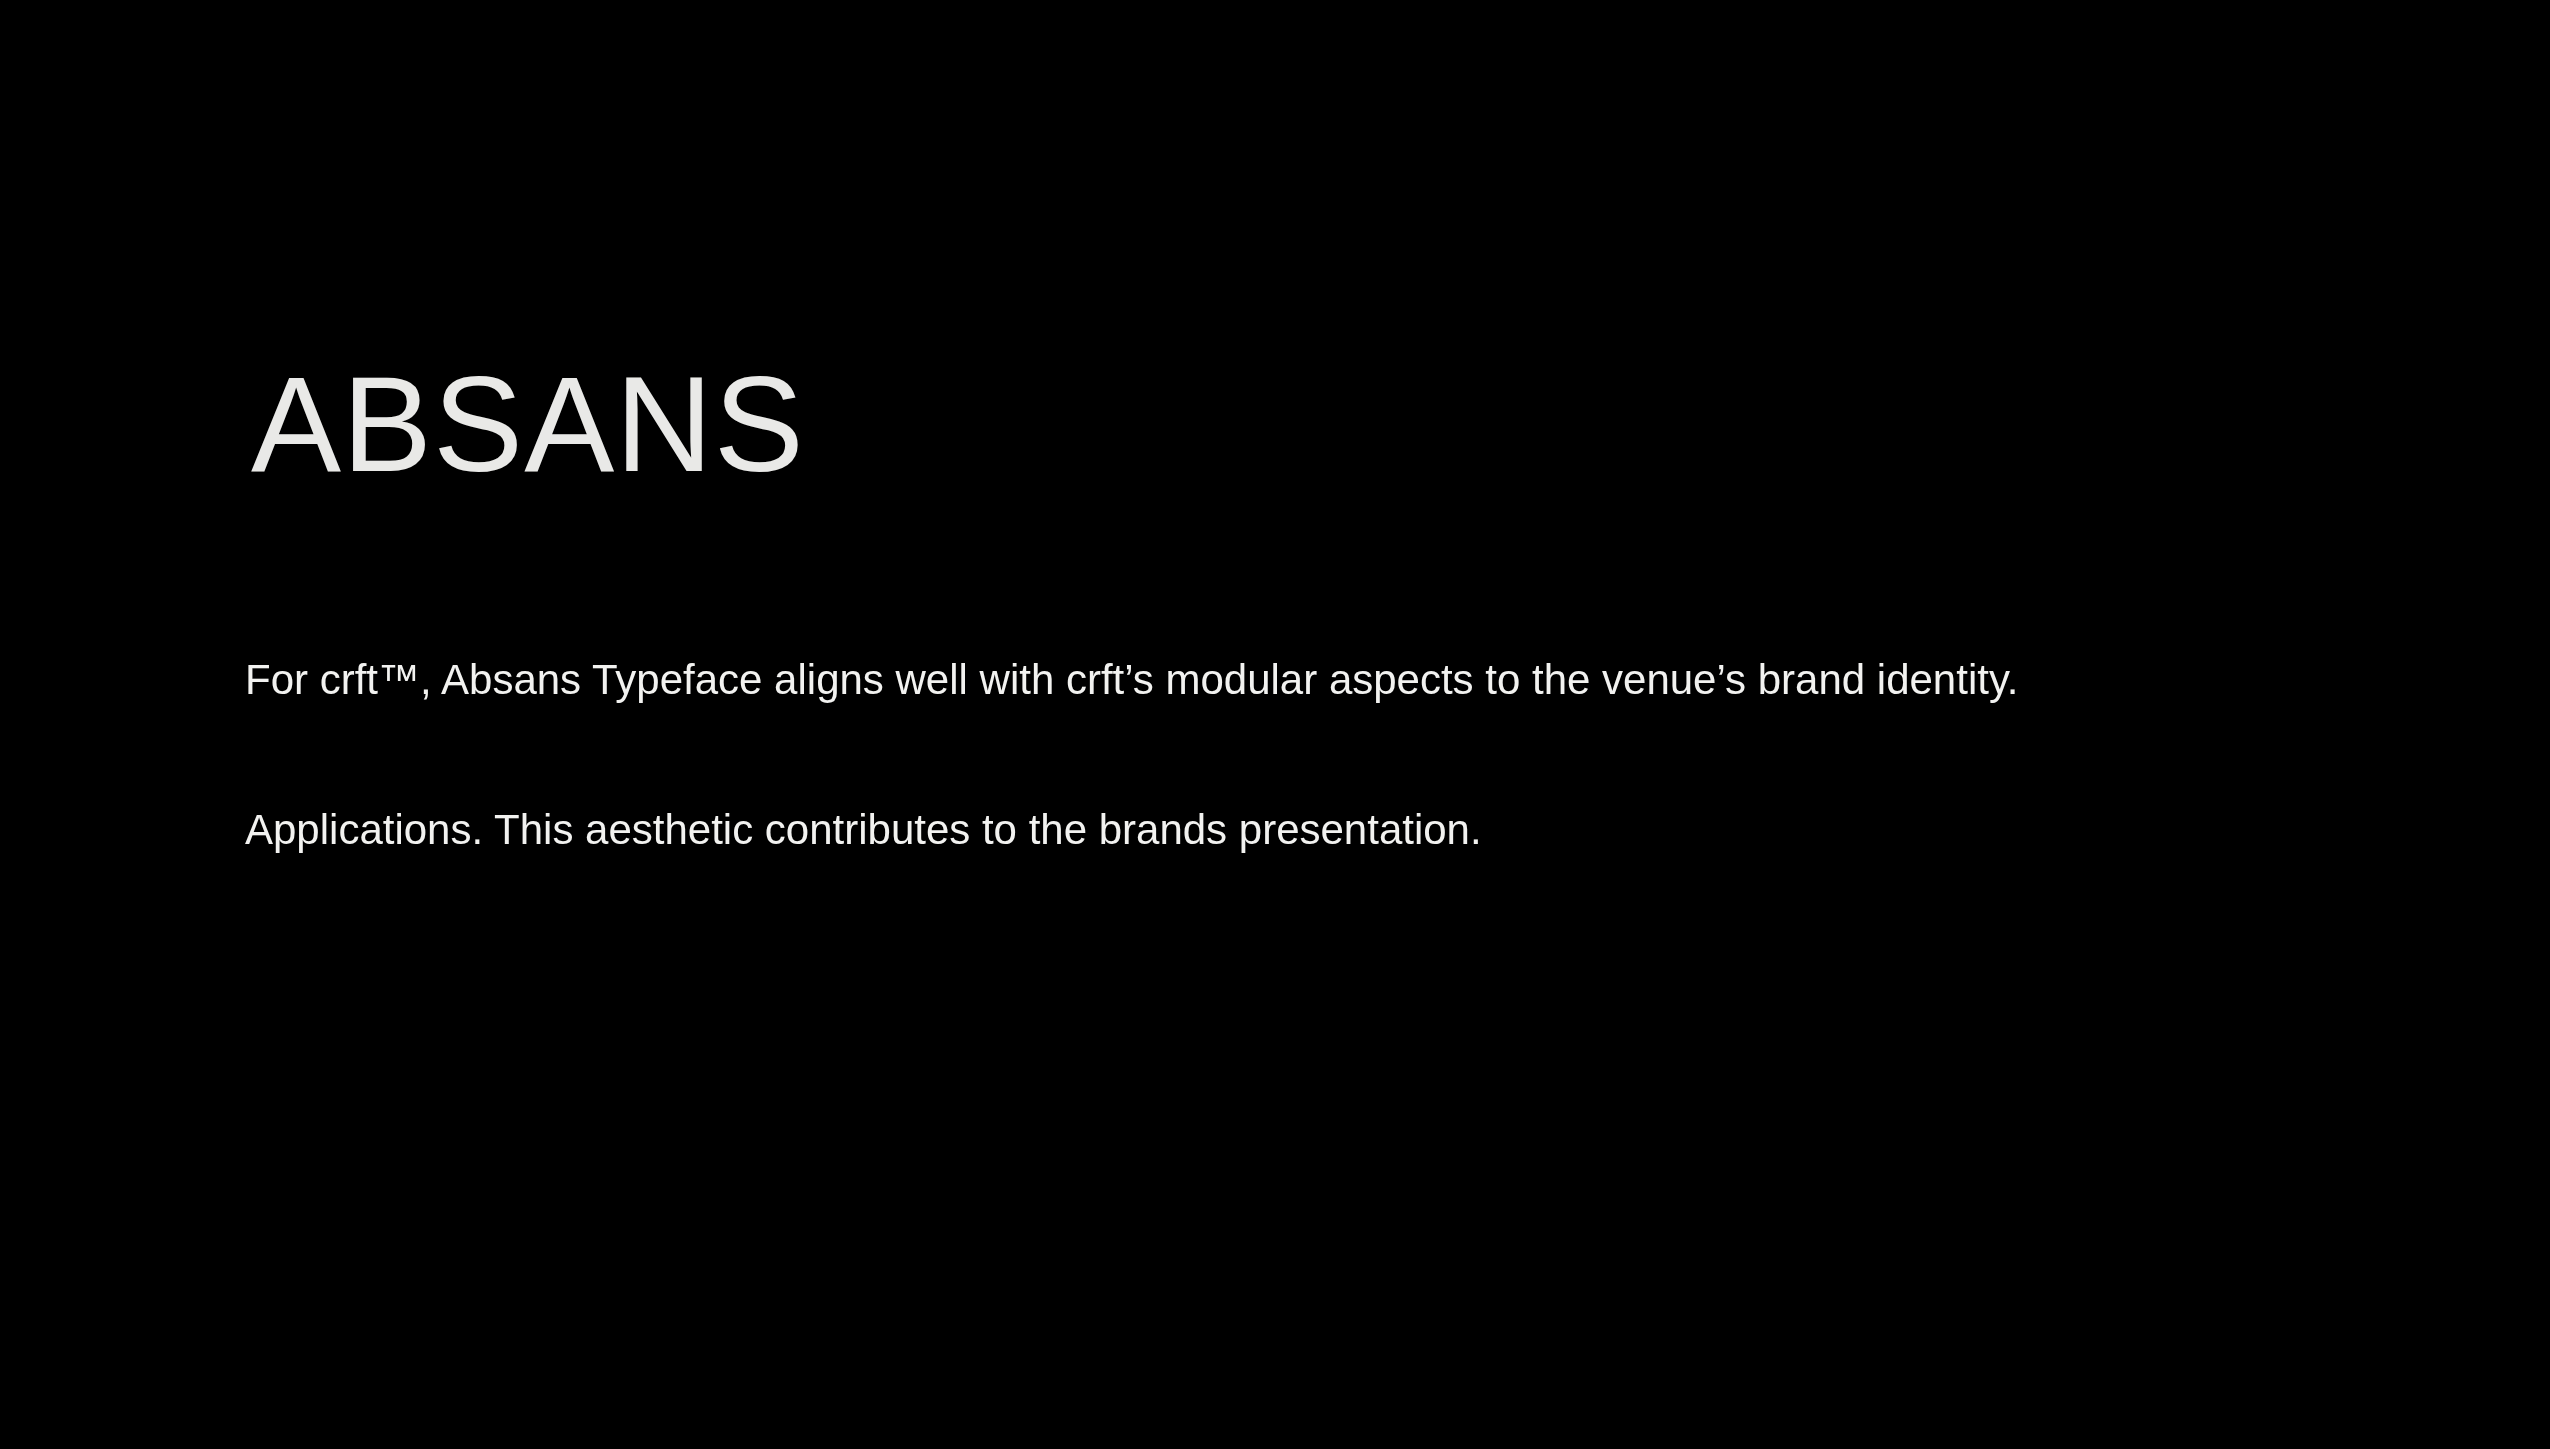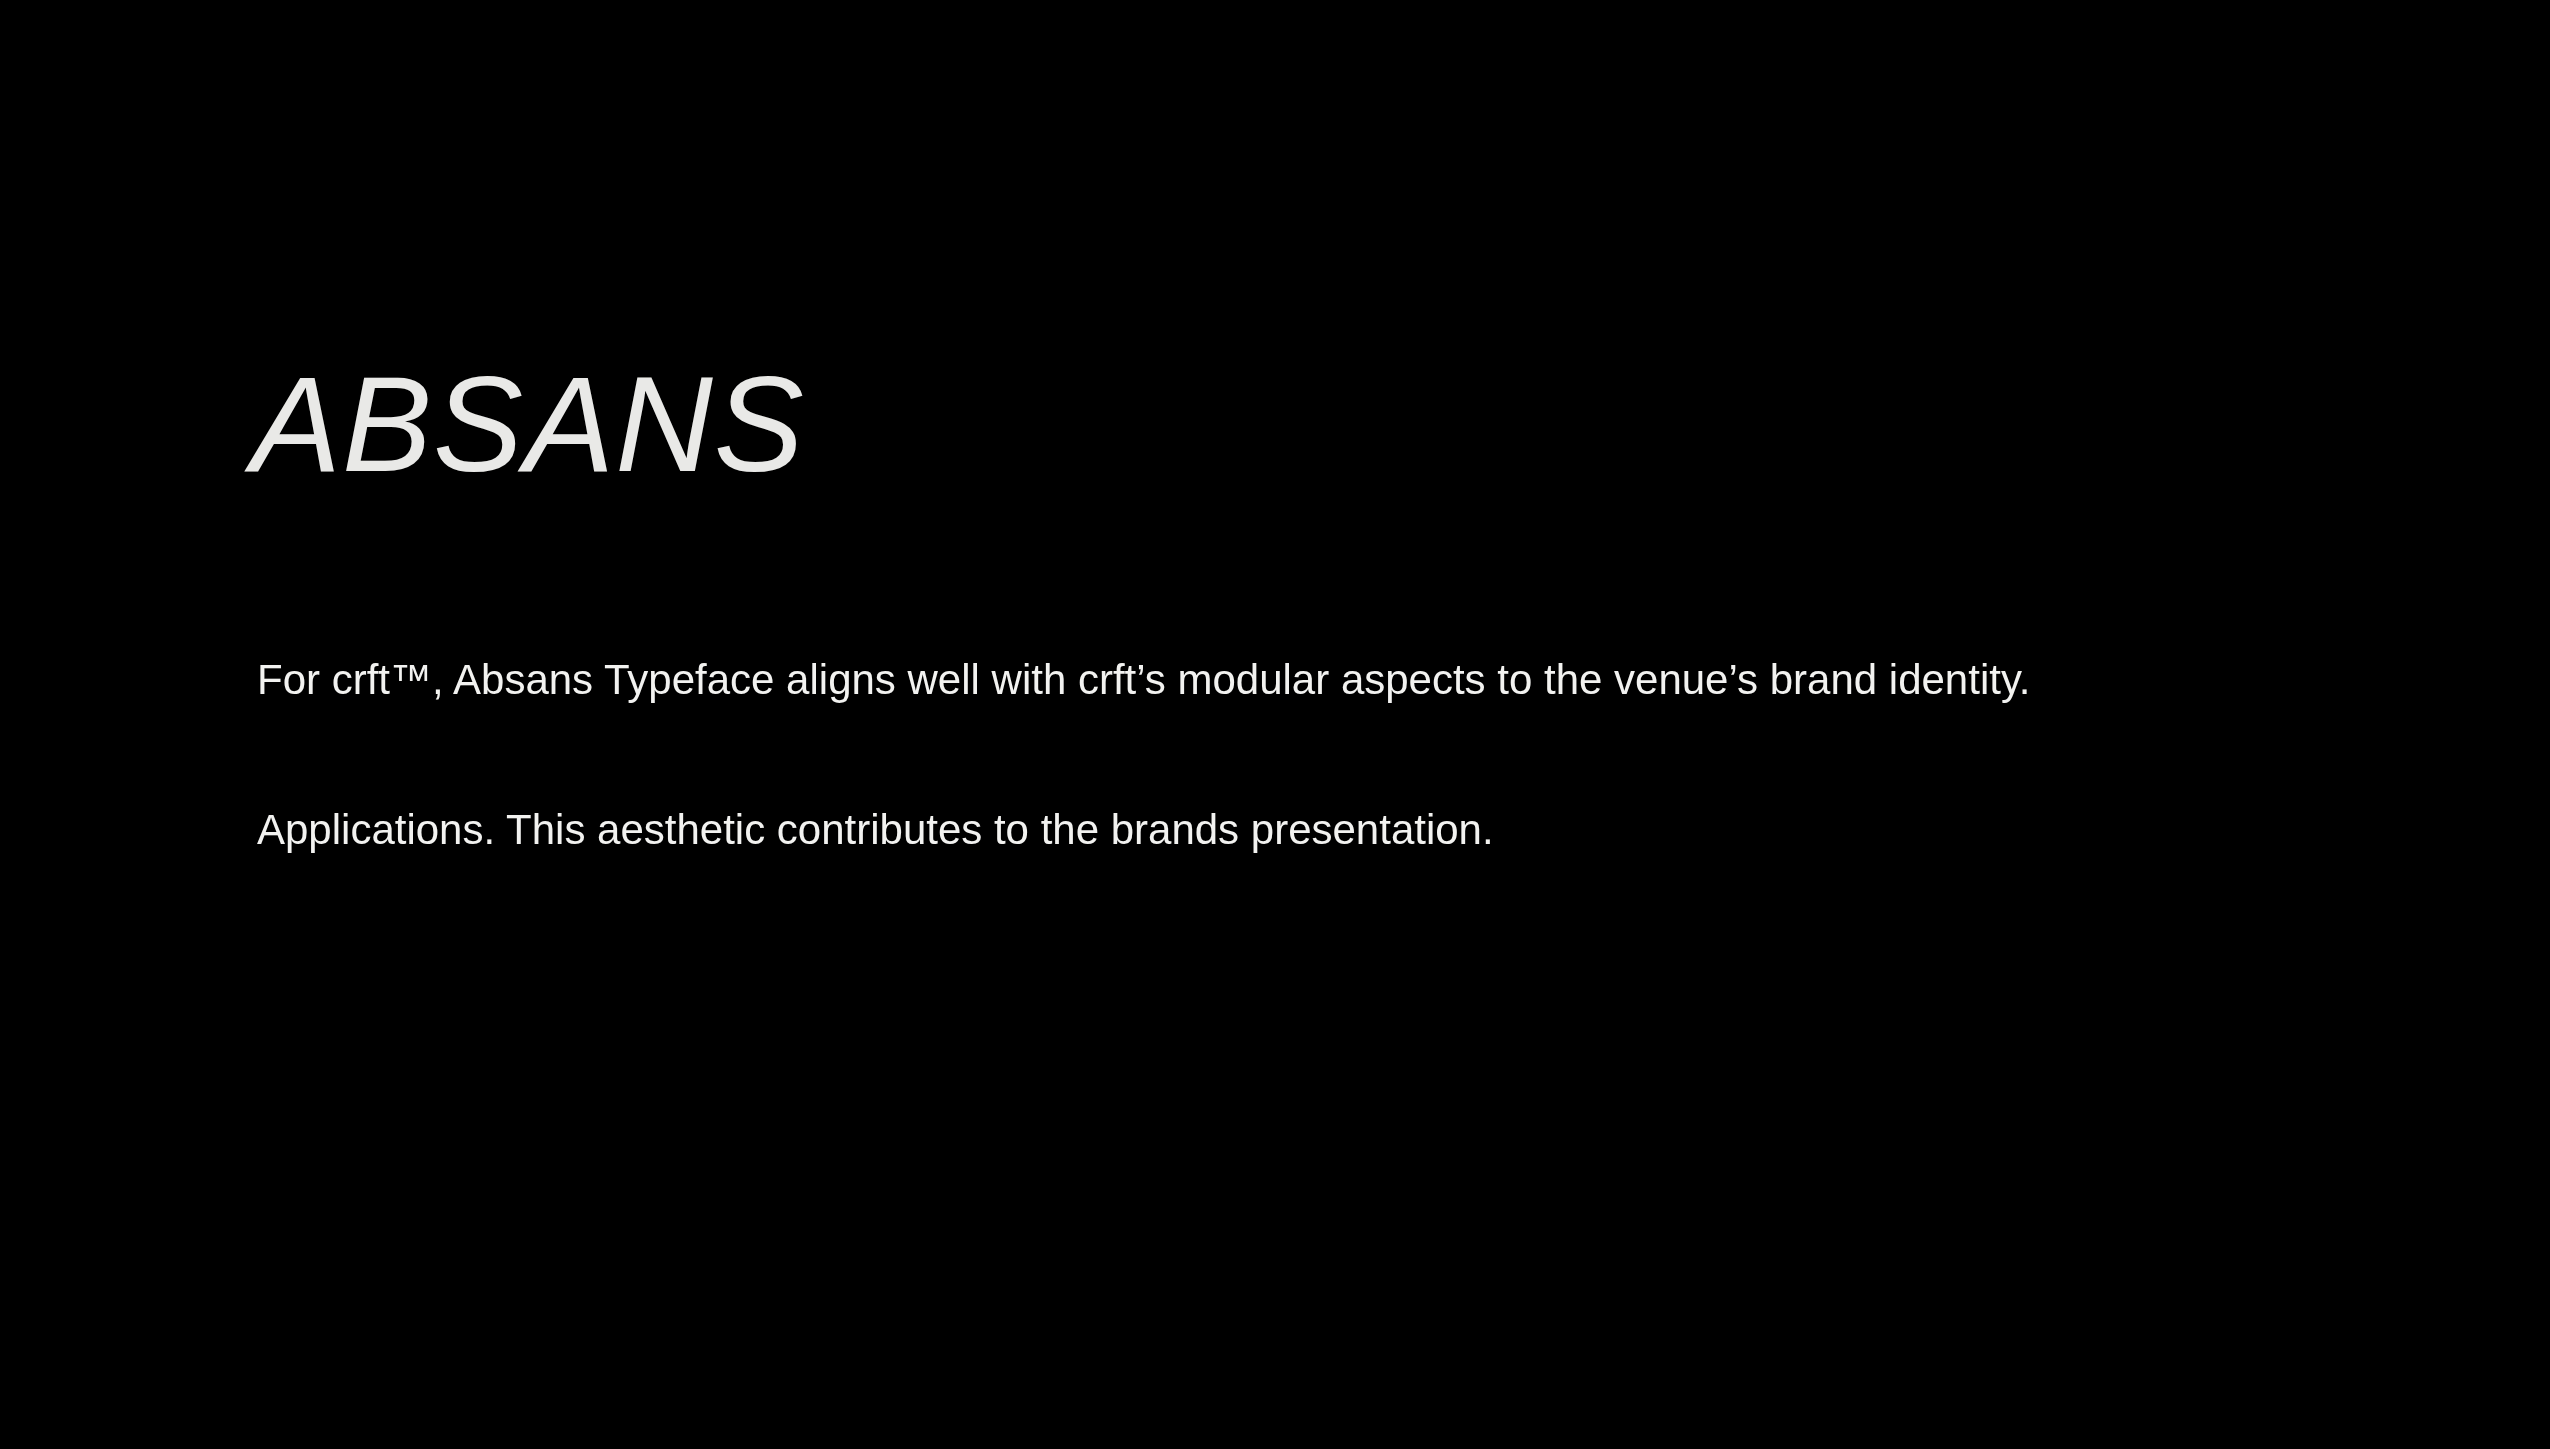--- a/index.html
+++ b/index.html
@@ -26,28 +26,26 @@
     position: absolute;
     left: 251px;
     top: 357px;
     font-family: "Liberation Sans", sans-serif;
     font-weight: 400;
     font-size: 135px;
     line-height: 1;
     letter-spacing: 1px;
     color: #e9e9e7;
     white-space: nowrap;
-    font-style: italic;
   }
   .body-block {
     position: absolute;
     left: 245px;
     top: 658px;
     width: 2244px;
-    margin-left: 12px;
   }
   .body-line {
     font-family: "Liberation Sans", sans-serif;
     font-weight: 400;
     font-size: 42px;
     line-height: 1.06;
     color: #f2f2f0;
     white-space: nowrap;
     margin: 0 0 105px 0;
   }

